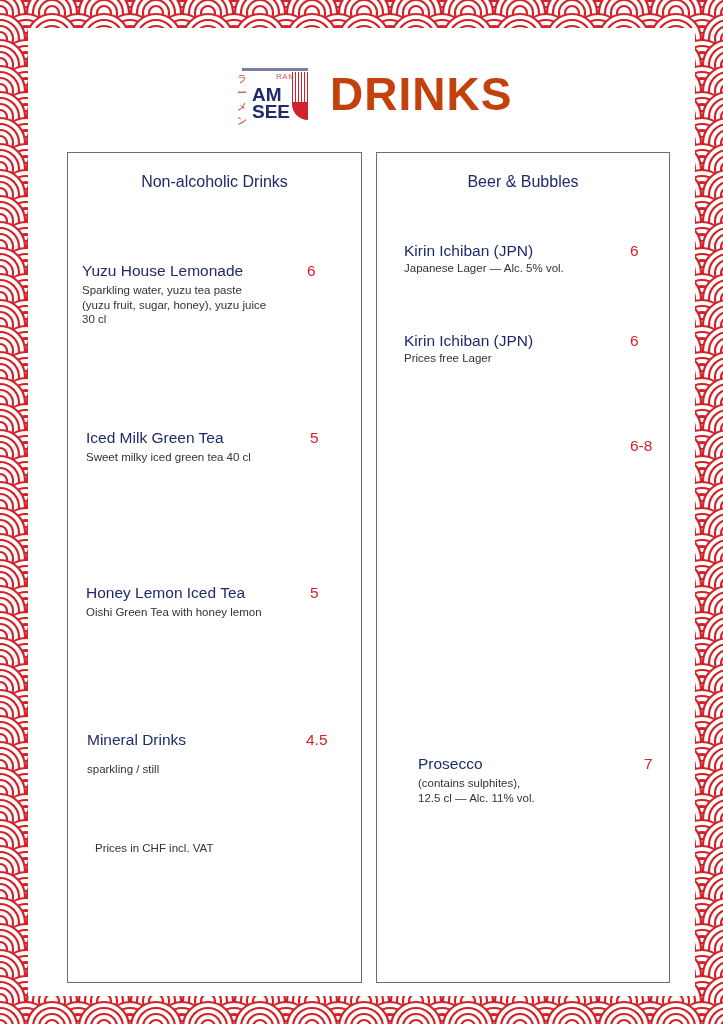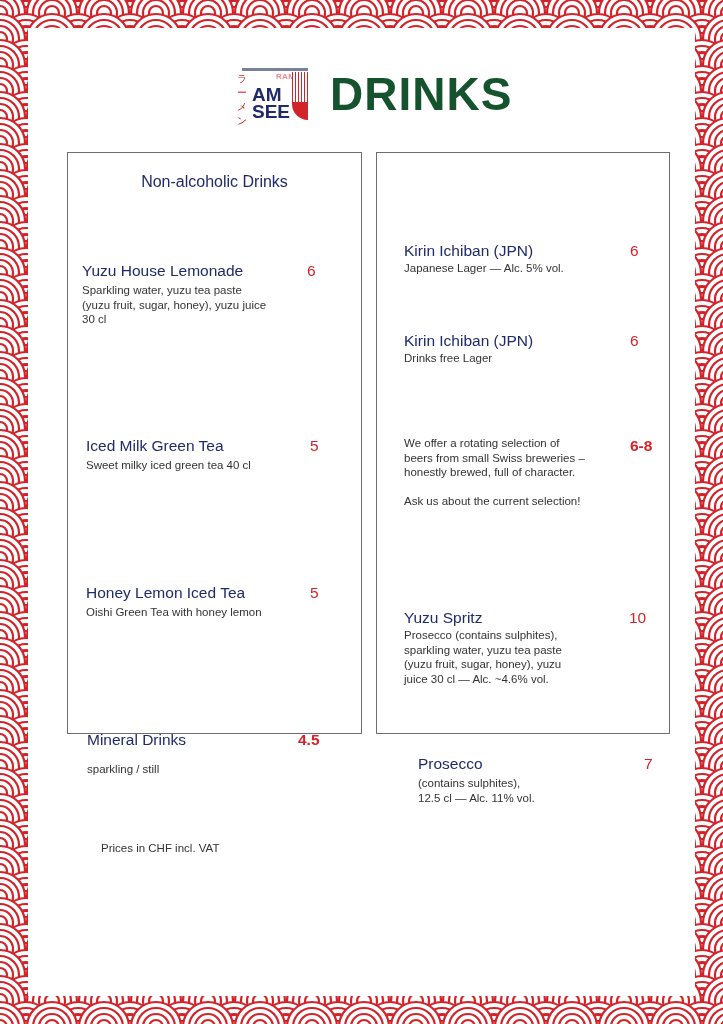--- a/index.html
+++ b/index.html
@@ -39,39 +39,39 @@
   .logo .see { top: 37px; }
   .logo .stripes {
     position: absolute; left: 56px; top: 6px; width: 16px; height: 30px;
     background: repeating-linear-gradient(90deg, #d2232a 0 1px, #fff 1px 3px);
   }
   .logo .red {
     position: absolute; left: 56px; top: 36px; width: 16px; height: 18px;
     background: #d2232a; border-bottom-left-radius: 16px;
   }
   .title {
-    font-size: 46px; font-weight: bold; color: #14532d; letter-spacing: 1px; line-height: 60px;
+    font-size: 46px; font-weight: bold; color: #c2410c; letter-spacing: 1px; line-height: 60px;
   }
   .panel {
-    position: absolute; top: 152px; height: 582px; border: 1px solid #6e6e6e; background: #fff;
+    position: absolute; top: 152px; height: 831px; border: 1px solid #6e6e6e; background: #fff;
     box-sizing: border-box;
   }
   .panel.left { left: 67px; width: 295px; }
   .panel.right { left: 376px; width: 294px; }
   .panel-title {
     position: absolute; left: 0; right: 0; top: 20px; text-align: center;
     font-size: 16px; color: #1f2a6b;
   }
   .item { position: absolute; }
   .item .name { font-size: 15.5px; color: #1f2a6b; line-height: 20px; white-space: nowrap; }
   .item .desc { font-size: 11.5px; color: #333; line-height: 14.5px; margin-top: 2px; white-space: pre-line; }
   .item .price {
     position: absolute; top: 0; font-size: 15.5px; color: #d2232a; line-height: 20px; white-space: nowrap;
   }
-  .footnote { position: absolute; left: 33px; top: 689px; font-size: 11.5px; color: #333; }
+  .footnote { position: absolute; left: 27px; top: 689px; font-size: 11.5px; color: #333; }
 </style>
 </head>
 <body>
 
 <svg class="pattern" width="723" height="1024" xmlns="http://www.w3.org/2000/svg">
   <defs>
     <pattern id="wave" x="0" y="0" width="52" height="26" patternUnits="userSpaceOnUse">
       <g fill="#fff" stroke="#d2232a" stroke-width="2.2">
         <g transform="translate(26,26)">
           <circle r="25"></circle>
@@ -139,72 +139,60 @@
   <div class="panel-title">Non-alcoholic Drinks</div>
 
   <div class="item" style="left:14px; top:108px; width:240px;">
     <div class="name">Yuzu House Lemonade</div>
     <div class="desc">Sparkling water, yuzu tea paste
 (yuzu fruit, sugar, honey), yuzu juice
 30 cl</div>
     <div class="price" style="left:225px;">6</div>
   </div>
 
-  <div class="item" style="left:18px; top:283px; width:240px;">
+  <div class="item" style="left:18px; top:275px; width:240px;">
     <div class="name">Iced Milk Green Tea</div>
     <div class="desc">Sweet milky iced green tea 40 cl</div>
     <div class="price" style="left:224px;">5</div>
   </div>
 
   <div class="item" style="left:18px; top:430px; width:240px;">
     <div class="name">Honey Lemon Iced Tea</div>
     <div class="desc">Oishi Green Tea with honey lemon</div>
     <div class="price" style="left:224px;">5</div>
   </div>
 
   <div class="item" style="left:19px; top:577px; width:240px;">
     <div class="name">Mineral Drinks</div>
     <div class="desc" style="margin-top:12px;">sparkling / still</div>
-    <div class="price" style="left:211px;font-weight:bold;">4.5</div>
+    <div class="price" style="left:219px;">4.5</div>
   </div>
 
   <div class="footnote">Prices in CHF incl. VAT</div>
 </div>
 
 <div class="panel right">
+  <div class="panel-title">Beer &amp; Bubbles</div>
 
   <div class="item" style="left:27px; top:88px; width:240px;">
     <div class="name">Kirin Ichiban (JPN)</div>
     <div class="desc" style="margin-top:0;">Japanese Lager — Alc. 5% vol.</div>
     <div class="price" style="left:226px;">6</div>
   </div>
 
   <div class="item" style="left:27px; top:178px; width:240px;">
     <div class="name">Kirin Ichiban (JPN)</div>
-    <div class="desc" style="margin-top:0;">Drinks free Lager</div>
+    <div class="desc" style="margin-top:0;">Prices free Lager</div>
     <div class="price" style="left:226px;">6</div>
   </div>
 
   <div class="item" style="left:27px; top:283px; width:250px;">
-    <div class="desc" style="margin-top:0;">We offer a rotating selection of
-beers from small Swiss breweries –
-honestly brewed, full of character.
-
-Ask us about the current selection!</div>
-    <div class="price" style="left:226px;font-weight:bold;">6-8</div>
+    <div class="price" style="left:226px;">6-8</div>
   </div>
 
-  <div class="item" style="left:27px; top:455px; width:250px;">
-    <div class="name">Yuzu Spritz</div>
-    <div class="desc" style="margin-top:0;">Prosecco (contains sulphites),
-sparkling water, yuzu tea paste
-(yuzu fruit, sugar, honey), yuzu
-juice 30 cl — Alc. ~4.6% vol.</div>
-    <div class="price" style="left:225px;">10</div>
-  </div>
 
   <div class="item" style="left:27px; top:601px; width:250px;margin-left:14px;">
     <div class="name">Prosecco</div>
     <div class="desc">(contains sulphites),
 12.5 cl — Alc. 11% vol.</div>
     <div class="price" style="left:226px;">7</div>
   </div>
 </div>
 
 </body></html>

